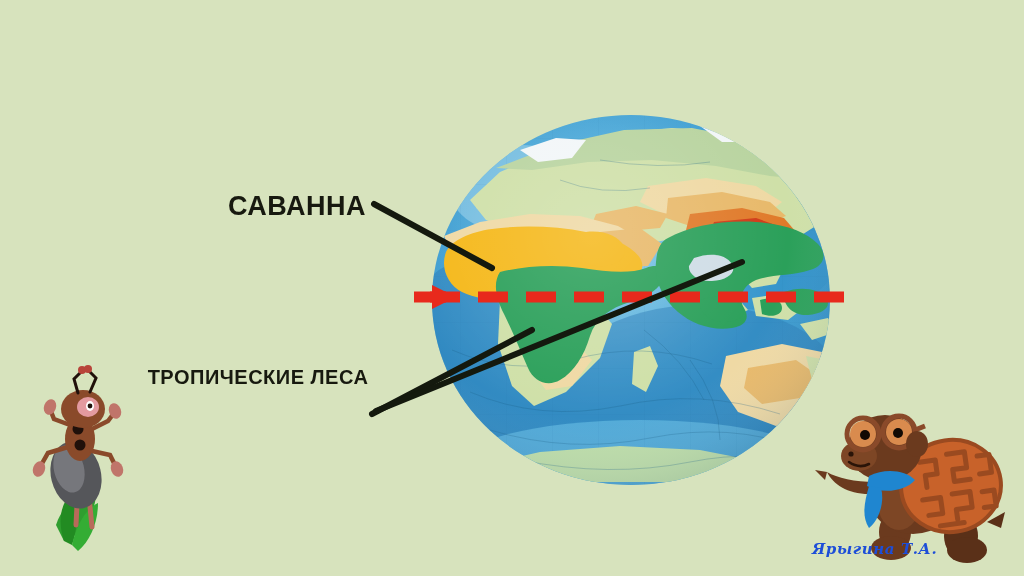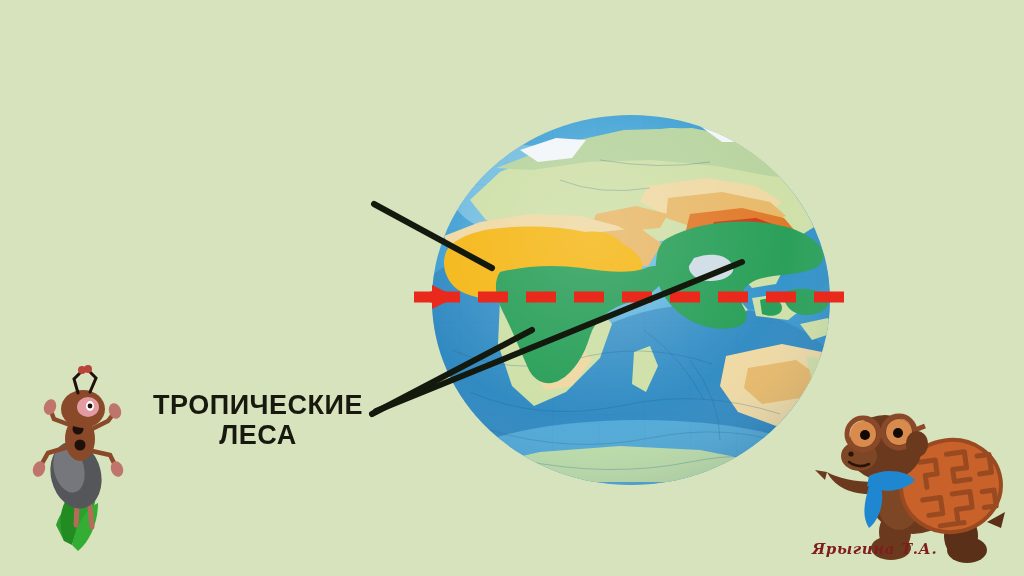--- a/index.html
+++ b/index.html
@@ -36,38 +36,37 @@
   }
   #label-equator {
     left: 276px;
     top: 281px;
     font-size: 26px;
     font-weight: 400;
   }
   #label-forest {
     left: 146px;
     top: 366px;
-    font-size: 27px;
+    font-size: 20px;
     font-weight: 700;
     text-align: center;
     width: 224px;
     white-space: normal;
-    margin-top: 24px;
   }
 
   
   #signature {
     position: absolute;
     left: 812px;
     top: 540px;
     font-family: "DejaVu Serif", serif;
     font-style: italic;
     font-weight: 700;
     font-size: 15px;
-    color: #7f1d1d;
+    color: #1d4ed8;
     letter-spacing: 0.6px;
     white-space: nowrap;
   }
 
   
   #stage {
     position: absolute;
     left: 0;
     top: 0;
     width: 1024px;
@@ -347,19 +346,20 @@
         <path d="M-8 72 L-20 70 L-10 80 Z" fill="#6b3a1e"></path>
       </g>
 
       <g>
         <path d="M34 76 C 50 68, 70 70, 80 80 C 70 92, 46 94, 32 86 Z" fill="#1f86d0"></path>
         <path d="M34 86 C 30 100, 26 116, 34 128 C 44 120, 50 102, 46 88 Z" fill="#1f86d0"></path>
       </g>
     </g>
   </svg>
 
+  <div class="label" id="label-savanna">САВАННА</div>
 
 
   <div class="label" id="label-forest">ТРОПИЧЕСКИЕ ЛЕСА</div>
 
   <div id="signature">Ярыгина Т.А.</div>
 
 </div>
 
 </body></html>

